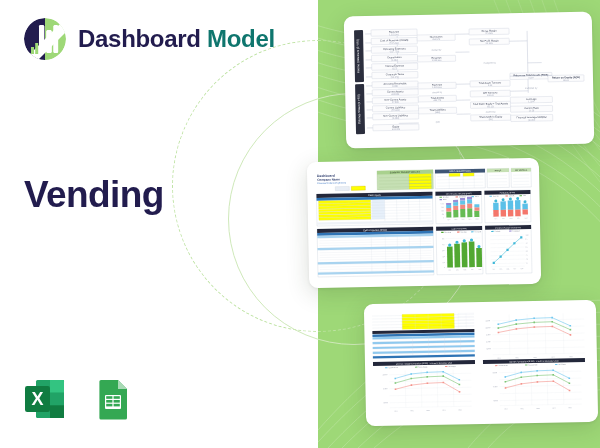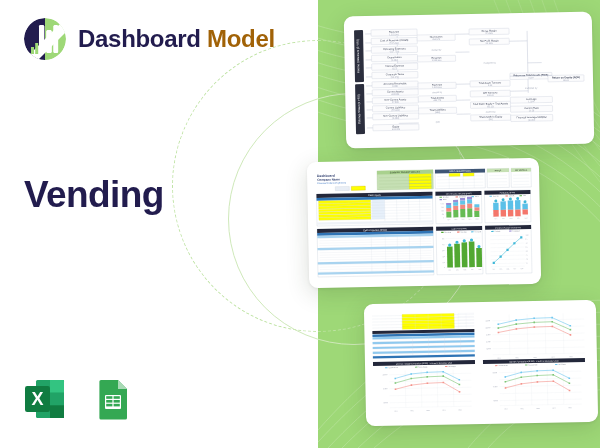--- a/index.html
+++ b/index.html
@@ -34,21 +34,21 @@
 
   
   .left-mask{
     position:absolute;left:0;top:0;width:232px;height:448px;background:#ffffff;
   }
 
   
   .logo-row{position:absolute;left:22px;top:16px;display:flex;align-items:center;gap:10px;}
   .logo-mark{width:46px;height:46px;position:relative;}
   .logo-text{font-size:24px;font-weight:700;letter-spacing:-.3px;color:#221c4e;line-height:1;white-space:nowrap;}
-  .logo-text .accent2{color:#a16207;}
+  .logo-text .accent2{color:#0f766e;}
 
   
   .headline{
     position:absolute;left:24px;top:172px;
     font-size:37px;line-height:1.22;font-weight:700;color:#221c4e;letter-spacing:-.6px;
   }
   .headline div{white-space:nowrap;}
 
   
   .file-icons{position:absolute;left:22px;top:376px;display:flex;gap:22px;}

